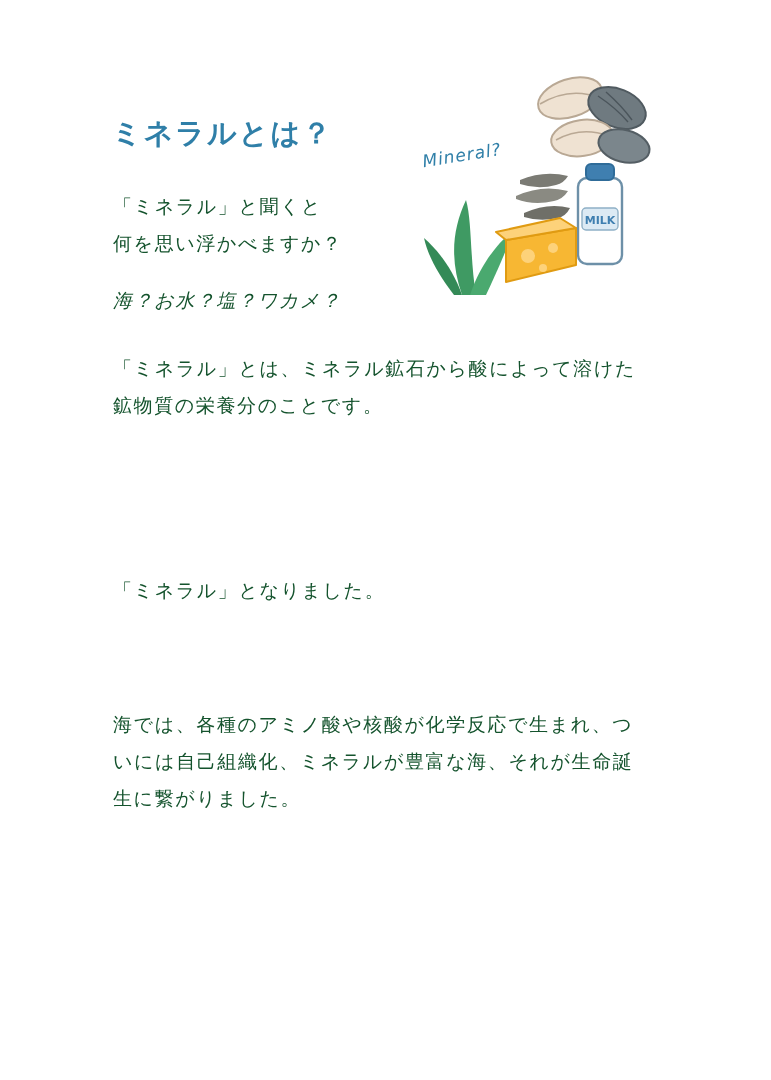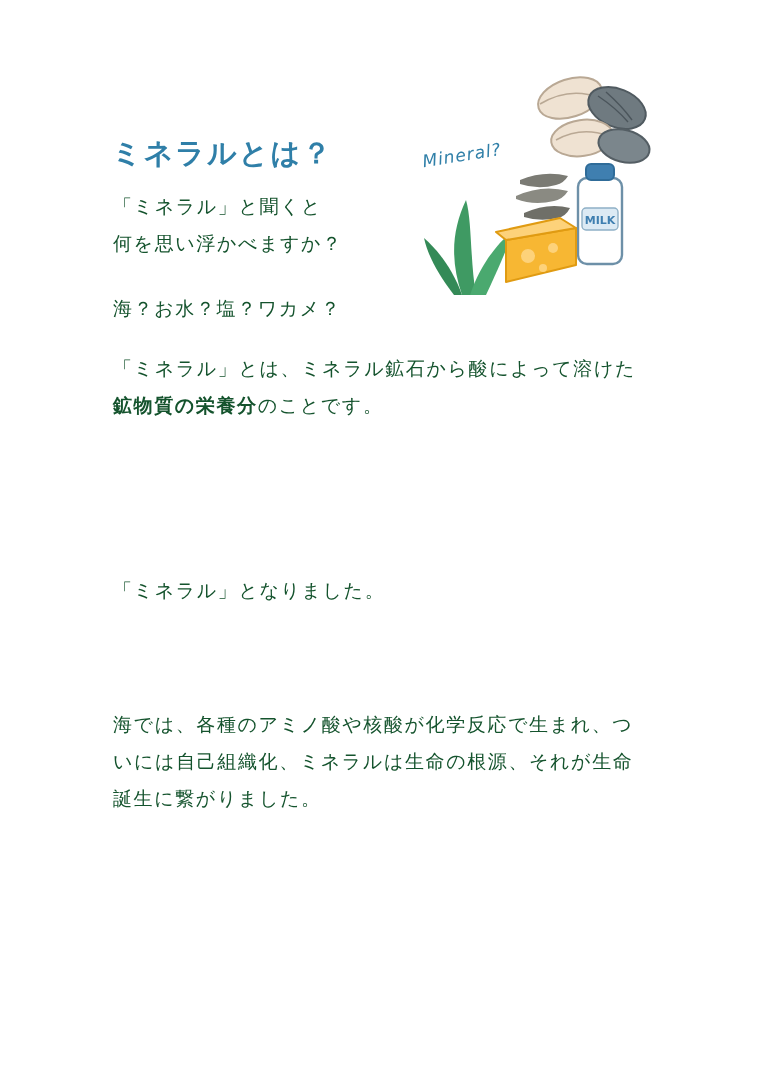--- a/index.html
+++ b/index.html
@@ -45,45 +45,45 @@
   h1.section-title {
     position: absolute;
     margin: 0;
     font-family: "DejaVu Sans", sans-serif;
     font-weight: bold;
     color: #2f7fa8;
     letter-spacing: 2px;
   }
   .title-1 {
     left: 112px;
-    top: 134px;
+    top: 114px;
     font-size: 29px;
   }
   .title-2 {
     left: 112px;
     top: 650px;
     font-size: 29px;
   }
 
   
   .para {
     position: absolute;
     left: 113px;
     font-size: 19px;
     line-height: 1.95;
     letter-spacing: 1.6px;
     color: #14532d;
     margin: 0;
   }
   .para b {
-    font-weight: bold;
+    font-weight: normal;
     letter-spacing: 1.6px;
   }
   .p1 { top: 188px; width: 300px; }
-  .p2 { top: 290px; width: 320px; }
+  .p2 { top: 282px; width: 320px; font-style: italic; }
   .p3 { top: 350px; width: 530px; }
   .p4 { top: 444px; width: 530px; }
   .p5 { top: 572px; width: 400px; }
   .p6 { top: 706px; width: 530px; }
   .p7 { top: 836px; width: 530px; }
 </style>
 </head>
 <body>
 
 <div class="page">
@@ -150,16 +150,16 @@
   <p class="para p2">海？お水？塩？ワカメ？</p>
 
   <p class="para p3">
     「ミネラル」とは、ミネラル鉱石から酸によって溶けた<b>鉱物質の栄養分</b>のことです。
   </p>
 
 
   <p class="para p5">「ミネラル」となりました。</p>
 
 
-  <p class="para p6">海では、各種のアミノ酸や核酸が化学反応で生まれ、ついには自己組織化、ミネラルは生命の根源、それが生命誕生に繋がりました。</p>
+  <p class="para p6">海では、各種のアミノ酸や核酸が化学反応で生まれ、ついには自己組織化、ミネラルが豊富な海、それが生命誕生に繋がりました。</p>
 
 
 </div>
 
 </body></html>

